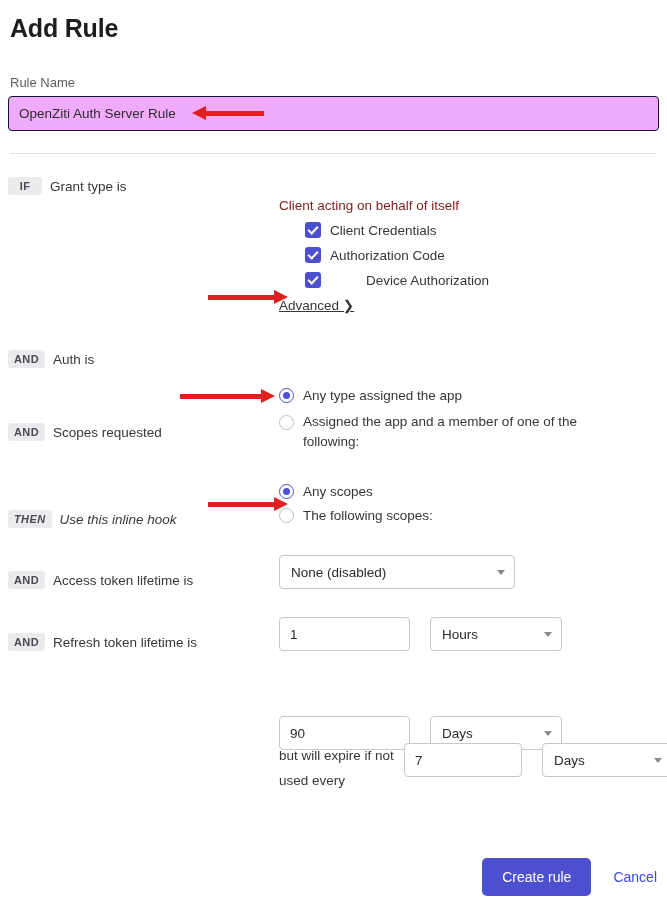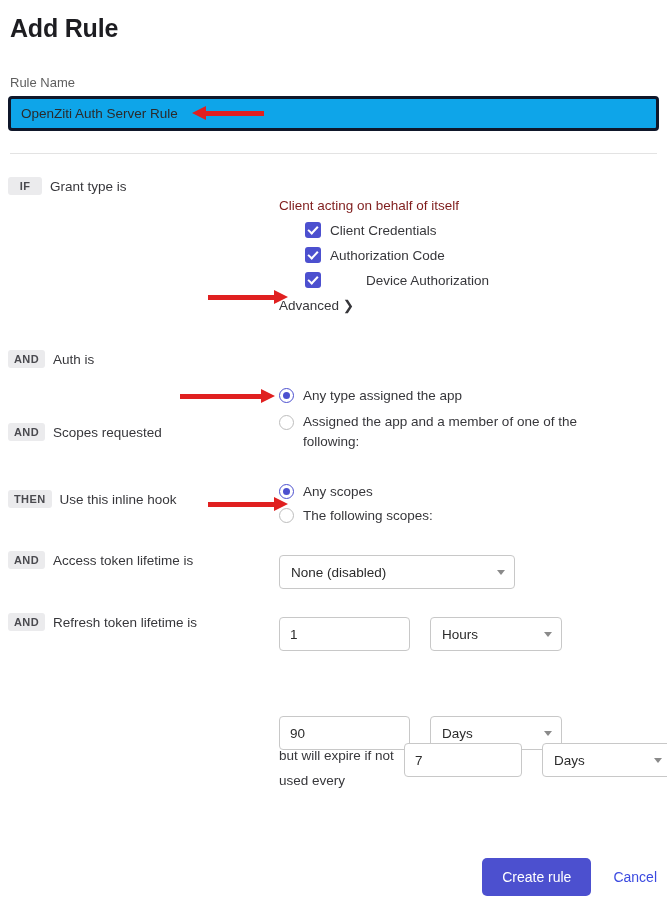--- a/index.html
+++ b/index.html
@@ -32,27 +32,27 @@
   }
   .field-label {
     font-size: 13px;
     color: #5e5e5e;
     margin: 32px 0 6px 2px;
   }
   .text-input {
     box-sizing: border-box;
     width: 651px;
     height: 35px;
-    border: 3px solid #0f172a;
+    border: 1px solid #0f172a;
     border-radius: 4px;
     padding: 0 10px;
     font-size: 13.5px;
     font-family: "Liberation Sans", sans-serif;
     color: #2b2b2b;
-    background: #0ea5e9;
+    background: #f0abfc;
     outline: none;
   }
   .divider {
     border-top: 1px solid #e3e3e3;
     margin: 22px 2px 0 2px;
   }
 
   
   .row {
     display: flex;
@@ -148,20 +148,21 @@
     width: 7px;
     height: 7px;
     border-radius: 50%;
     background: #4c50cf;
   }
   .advanced {
     font-size: 13.5px;
     color: #37373b;
     margin: 2px 0 0 0;
     cursor: pointer;
+    text-decoration: underline;
   }
 
   
   .sel {
     box-sizing: border-box;
     height: 34px;
     border: 1px solid #c8c8c8;
     border-radius: 4px;
     background: #fff;
     font-size: 13.5px;
@@ -316,21 +317,21 @@
       <span class="rb on"></span>
       <span class="opt-text">Any scopes</span>
     </div>
     <div class="opt">
       <span class="rb"></span>
       <span class="opt-text">The following scopes:</span>
     </div>
   </div>
 
   
-  <div class="row" style="margin-top:48px;">
+  <div class="row" style="margin-top:68px;font-style:italic;">
     <span class="chip">THEN</span>
     <span class="row-label">Use this inline hook</span>
   </div>
   <div class="row-body" style="top:541px;">
     <div class="sel" style="width:236px;">
       <span>None (disabled)</span>
       <span class="caret"></span>
     </div>
   </div>
 

